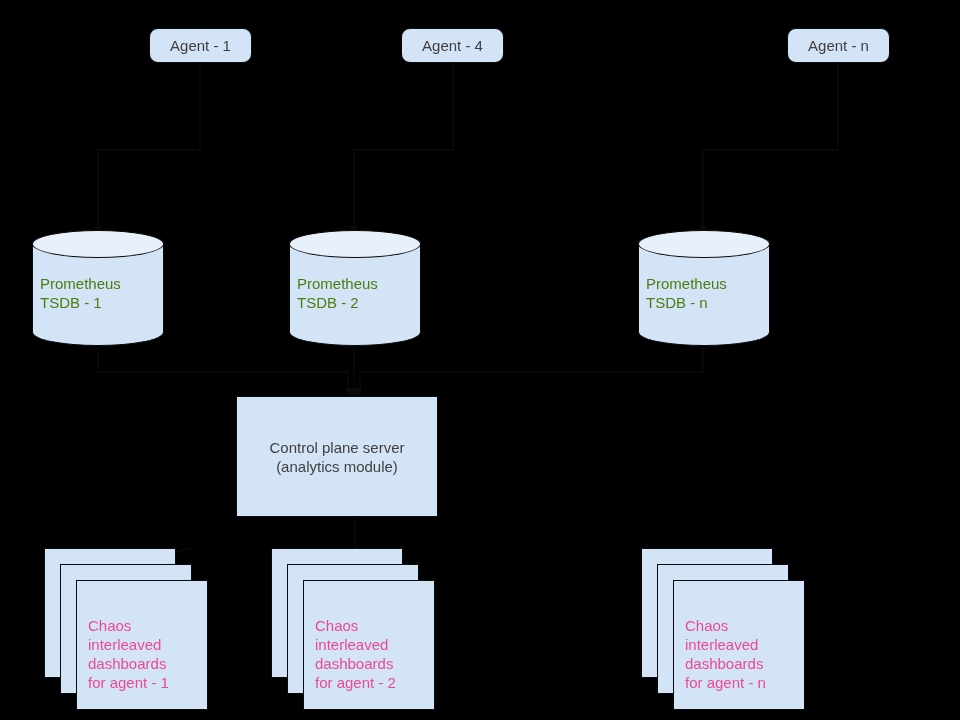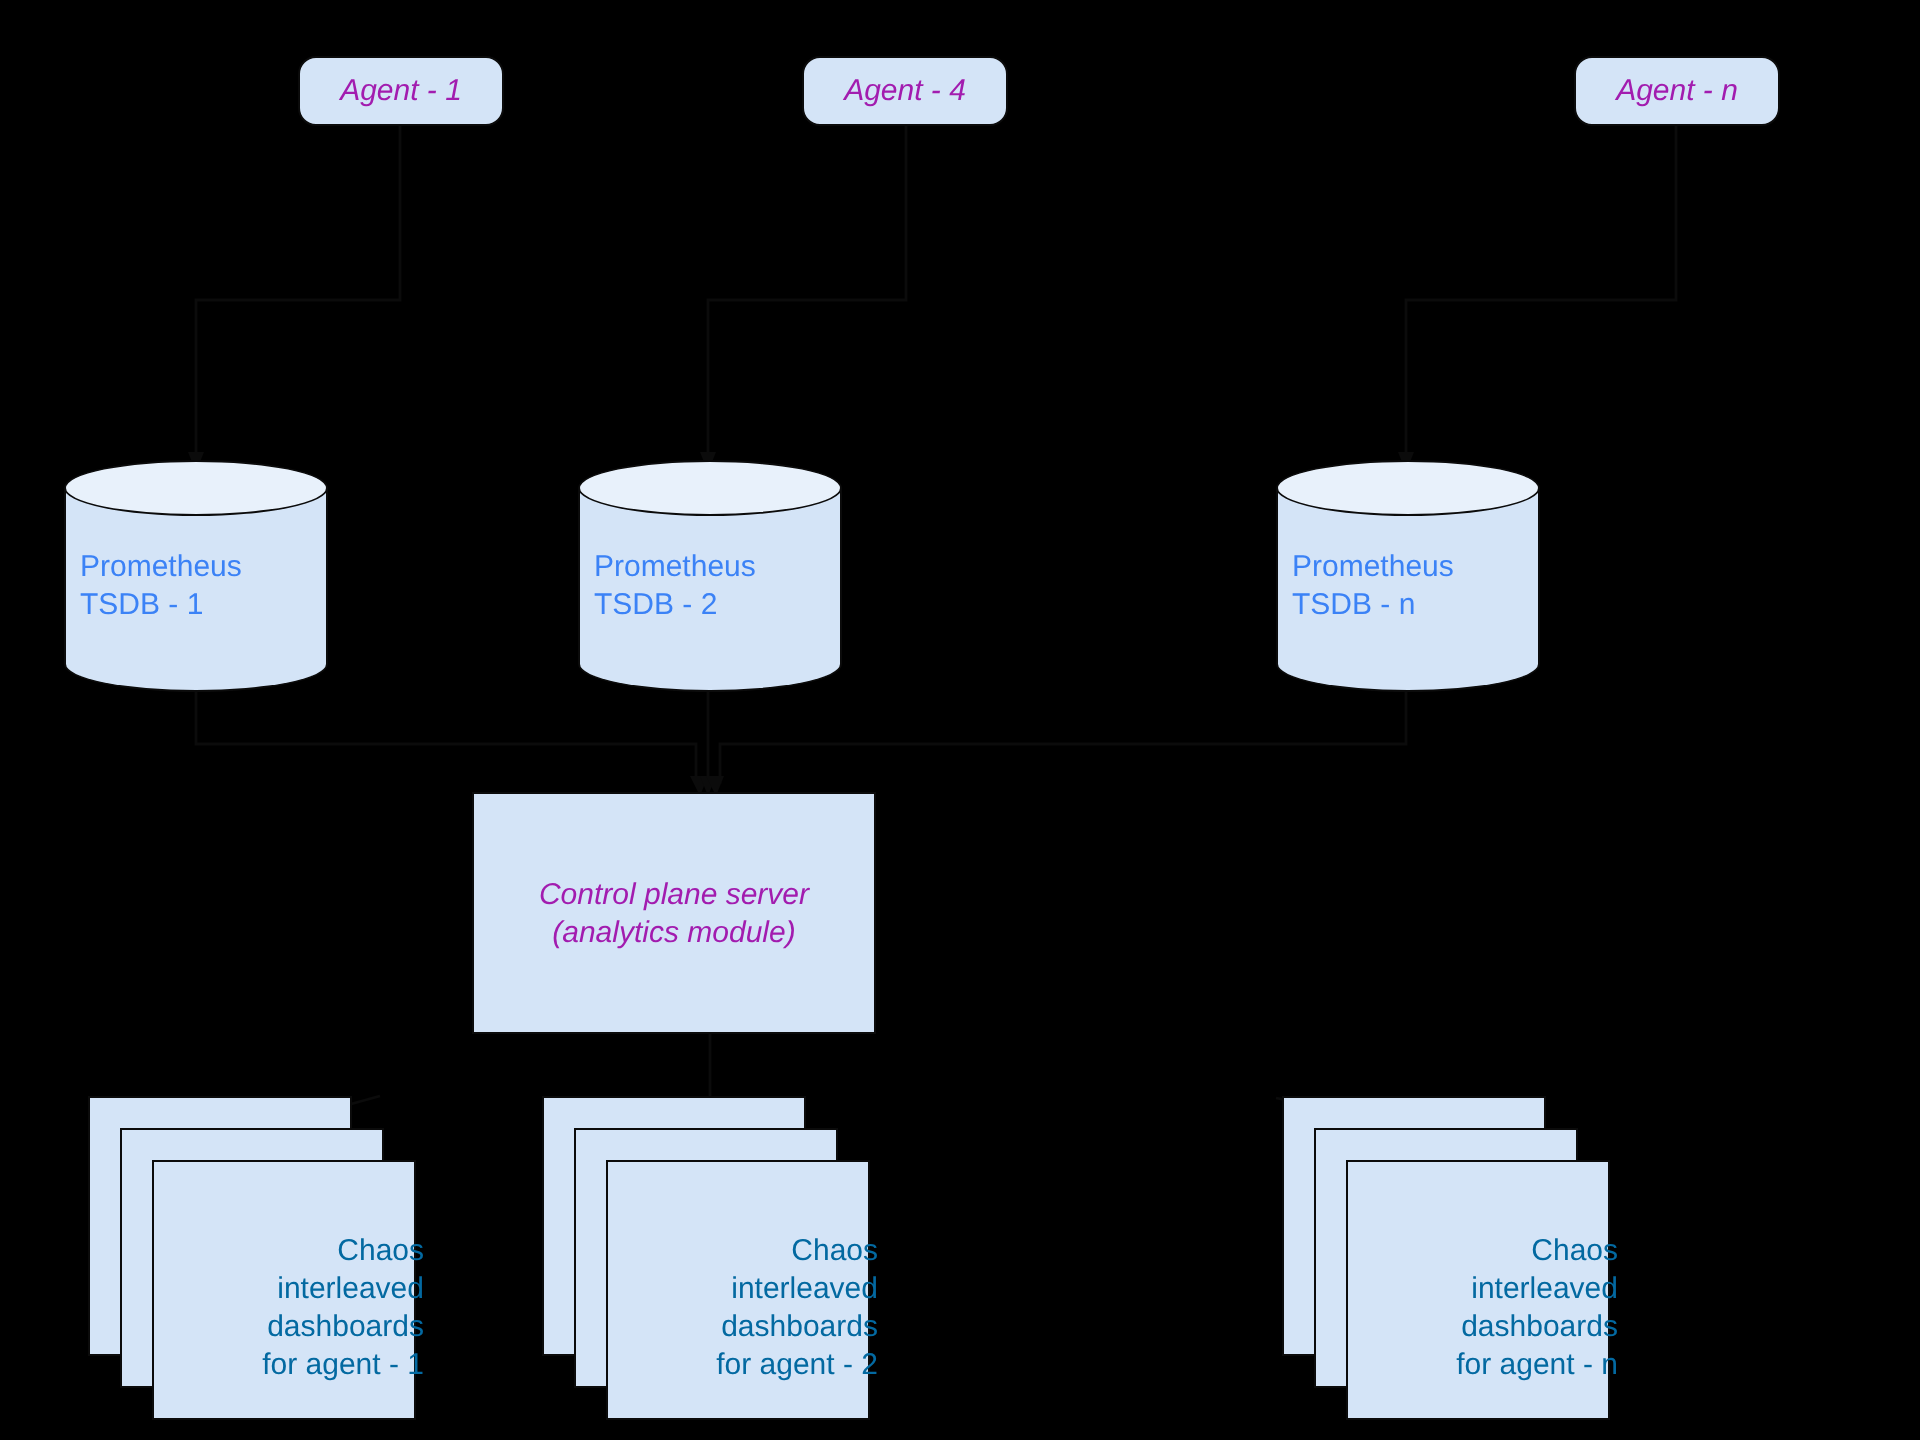--- a/index.html
+++ b/index.html
@@ -12,26 +12,25 @@
     position: relative;
     width: 960px;
     height: 720px;
     background: #000000;
     overflow: hidden;
     font-family: "Liberation Sans", "DejaVu Sans", sans-serif;
   }
 
   
   .node-text {
-    color: #a21caf;
+    color: #404040;
     font-size: 15px;
     line-height: 19px;
     text-align: center;
     white-space: pre-line;
-    font-style: italic;
   }
 
   
   .agent {
     position: absolute;
     box-sizing: border-box;
     background: #d4e4f7;
     border: 1px solid #0b0b0b;
     border-radius: 9px;
     display: flex;
@@ -67,21 +66,21 @@
     background: #e8f1fb;
     border: 1px solid #0b0b0b;
     border-radius: 50%;
   }
   .cyl-label {
     position: absolute;
     left: 8px;
     right: 8px;
     top: 44px;
     text-align: left;
-    color: #3b82f6;
+    color: #4d7c0f;
     font-size: 15px;
     line-height: 19px;
     white-space: pre-line;
   }
 
   
   .rect {
     position: absolute;
     box-sizing: border-box;
     background: #d4e4f7;
@@ -102,25 +101,25 @@
     height: 130px;
   }
   .stack .card.c1 { left: 0;    top: 0;  }
   .stack .card.c2 { left: 16px; top: 16px; }
   .stack .card.c3 { left: 32px; top: 32px; }
   .stack .card-label {
     position: absolute;
     left: 44px;
     top: 68px;
     width: 124px;
-    color: #0369a1;
+    color: #ec4899;
     font-size: 15px;
     line-height: 19px;
     white-space: pre-line;
-    text-align: right;
+    text-align: left;
   }
 
   
   #edges {
     position: absolute;
     left: 0;
     top: 0;
     width: 960px;
     height: 720px;
     pointer-events: none;

